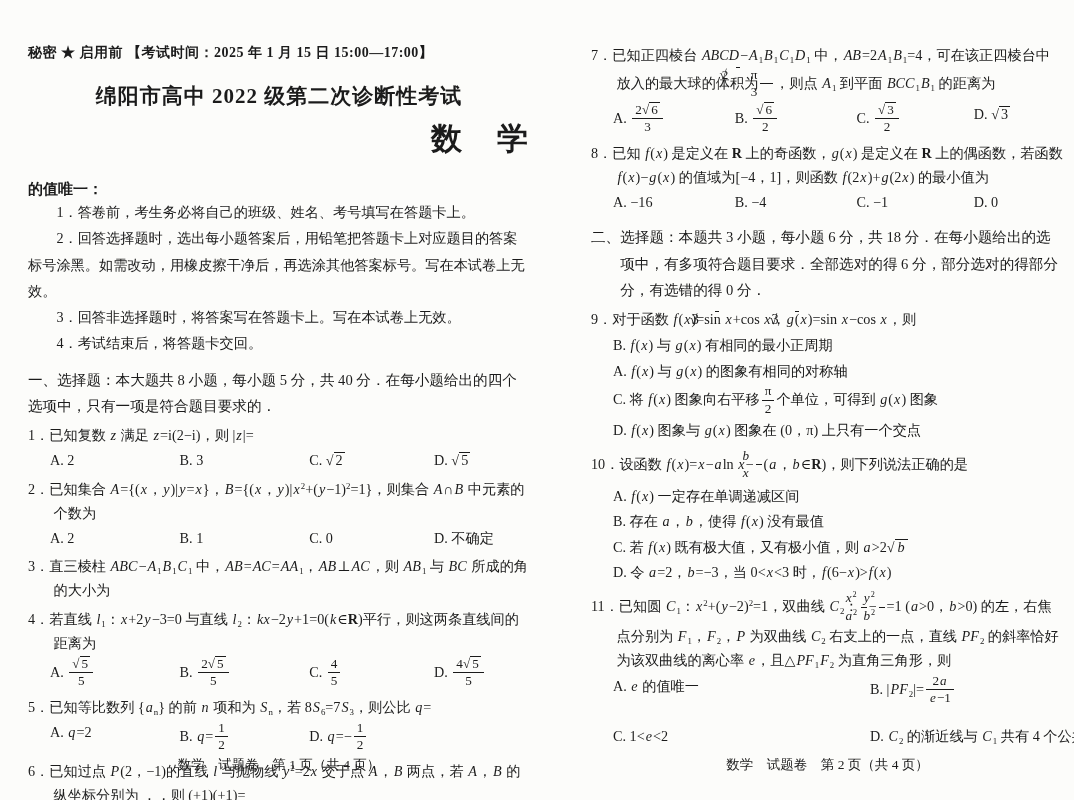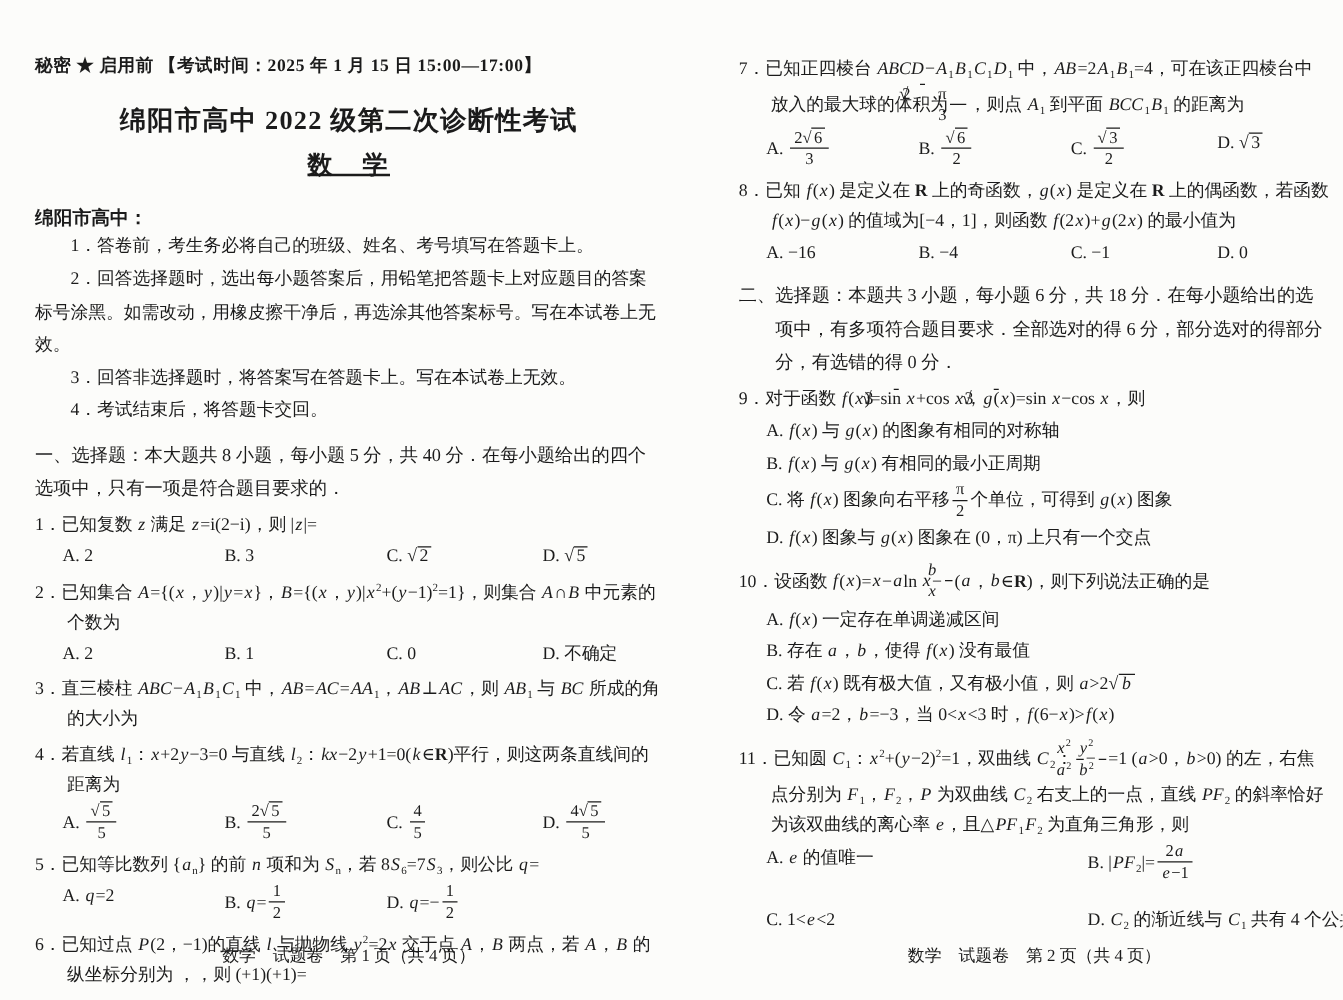--- a/index.html
+++ b/index.html
@@ -7,21 +7,21 @@
     position:relative;width:1074px;height:800px;overflow:hidden;
     background:#fcfcfa;color:#1b1b1b;
     font-family:"Liberation Serif","DejaVu Serif",serif;
   }
   .page{position:absolute;top:0;height:800px;}
   #page1{left:28px;width:502px;}
   #page2{left:591px;width:473px;}
 
   .security{margin-top:44px;font-size:14px;font-weight:700;letter-spacing:.5px;}
   .title{margin:20px 0 0;text-align:center;font-size:21px;font-weight:700;letter-spacing:1px;}
-  .subject{margin:8px 0 0;text-align:center;font-size:20px;font-weight:700;letter-spacing:2px;text-decoration:underline;}
+  .subject{margin:8px 0 0;text-align:right;font-size:31px;font-weight:700;letter-spacing:2px;}
   .notice-title{margin-top:20px;font-size:15px;font-weight:700;}
   .note{font-size:14.2px;line-height:1.85;text-indent:2em;}
   .sec{margin-top:10px;font-size:14.6px;font-weight:400;line-height:1.8;}
   .sec.hang{padding-left:2em;text-indent:-2em;}
 
   .q{margin-top:5px;font-size:14.2px;line-height:1.68;}
   .q.first{margin-top:44px;}
   .stem{padding-left:1.8em;text-indent:-1.8em;}
   .opts{padding-left:1.55em;margin-top:1px;}
   .opts4{display:grid;grid-template-columns:27% 27% 26% 20%;}
@@ -44,21 +44,21 @@
   .rsign{display:inline-block;}
   .rbody{display:inline-block;border-top:1px solid currentColor;padding:0 2px;line-height:1.1;}
 </style>
 </head>
 <body style="background: rgb(252, 252, 250); color: rgb(27, 27, 27);">
 
 <section class="page" id="page1">
   <div class="security">秘密 ★ 启用前 【考试时间：2025 年 1 月 15 日 15:00—17:00】</div>
   <h1 class="title">绵阳市高中 2022 级第二次诊断性考试</h1>
   <h2 class="subject">数　学</h2>
-  <div class="notice-title">绵阳市高中：</div>
+  <div class="notice-title">的值唯一：</div>
   <div class="note">1．答卷前，考生务必将自己的班级、姓名、考号填写在答题卡上。</div>
   <div class="note">2．回答选择题时，选出每小题答案后，用铅笔把答题卡上对应题目的答案标号涂黑。如需改动，用橡皮擦干净后，再选涂其他答案标号。写在本试卷上无效。</div>
   <div class="note">3．回答非选择题时，将答案写在答题卡上。写在本试卷上无效。</div>
   <div class="note">4．考试结束后，将答题卡交回。</div>
   <div class="sec">一、选择题：本大题共 8 小题，每小题 5 分，共 40 分．在每小题给出的四个选项中，只有一项是符合题目要求的．</div>
 
   <div class="q">
     <div class="stem">1．已知复数 <i class="v">z</i> 满足 <i class="v">z</i>=i(2−i)，则 |<i class="v">z</i>|=</div>
     <div class="opts opts4">
       <span class="opt">A. 2</span>
@@ -150,22 +150,22 @@
       <span class="opt">B. −4</span>
       <span class="opt">C. −1</span>
       <span class="opt">D. 0</span>
     </div>
   </div>
   <div class="sec hang">二、选择题：本题共 3 小题，每小题 6 分，共 18 分．在每小题给出的选项中，有多项符合题目要求．全部选对的得 6 分，部分选对的得部分分，有选错的得 0 分．</div>
 
   <div class="q">
     <div class="stem">9．对于函数 <i class="v">f</i>(<i class="v">x</i>)=sin <i class="v">x</i>+<span class="rad"><span class="rsign">√</span><span class="rbody">3</span></span>cos <i class="v">x</i>，<i class="v">g</i>(<i class="v">x</i>)=<span class="rad"><span class="rsign">√</span><span class="rbody">3</span></span>sin <i class="v">x</i>−cos <i class="v">x</i>，则</div>
     <div class="opts optstack">
+      <span class="opt">B. <i class="v">f</i>(<i class="v">x</i>) 与 <i class="v">g</i>(<i class="v">x</i>) 有相同的最小正周期</span>
       <span class="opt">A. <i class="v">f</i>(<i class="v">x</i>) 与 <i class="v">g</i>(<i class="v">x</i>) 的图象有相同的对称轴</span>
-      <span class="opt">B. <i class="v">f</i>(<i class="v">x</i>) 与 <i class="v">g</i>(<i class="v">x</i>) 有相同的最小正周期</span>
       <span class="opt">C. 将 <i class="v">f</i>(<i class="v">x</i>) 图象向右平移<span class="frac">
             <span class="fnum">π</span>
             <span class="fden">2</span>
           </span>个单位，可得到 <i class="v">g</i>(<i class="v">x</i>) 图象</span>
       <span class="opt">D. <i class="v">f</i>(<i class="v">x</i>) 图象与 <i class="v">g</i>(<i class="v">x</i>) 图象在 (0，π) 上只有一个交点</span>
     </div>
   </div>
   <div class="q">
     <div class="stem">10．设函数 <i class="v">f</i>(<i class="v">x</i>)=<i class="v">x</i>−<i class="v">a</i>ln <i class="v">x</i>−<span class="frac">
           <span class="fnum"><i class="v">b</i></span>

